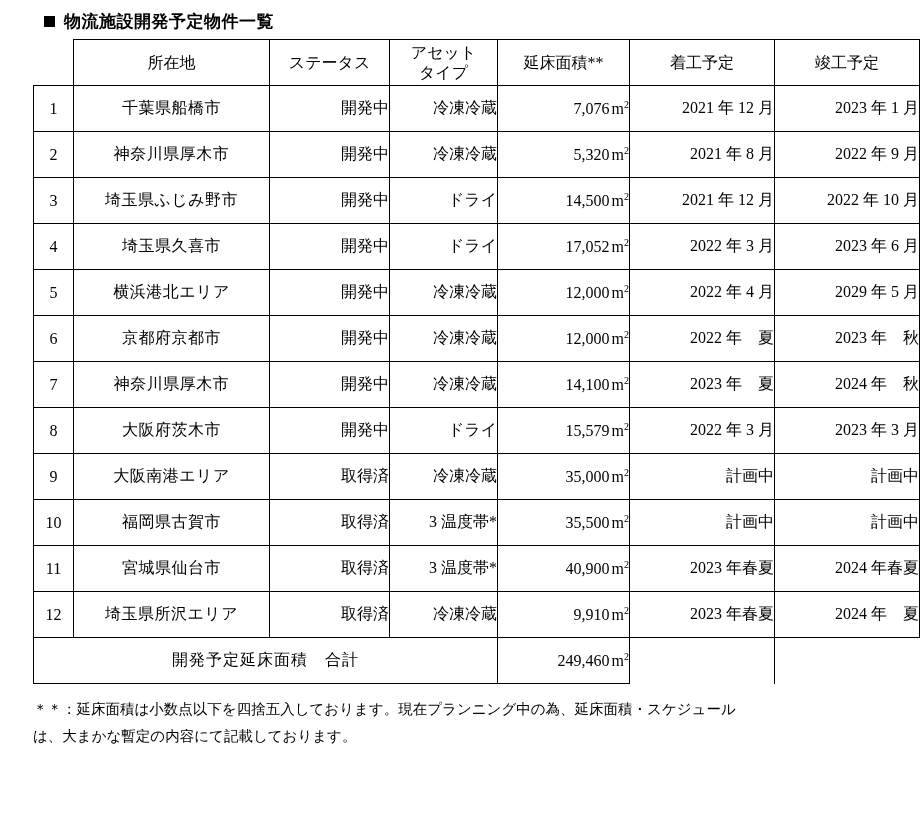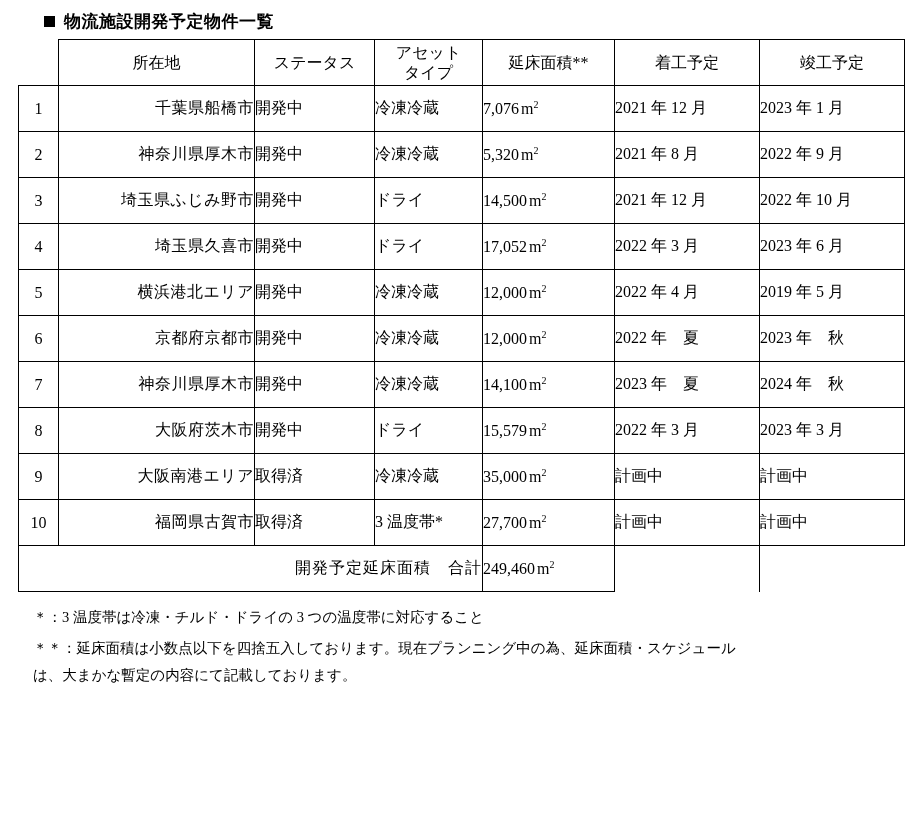--- a/index.html
+++ b/index.html
@@ -36,21 +36,21 @@
     display: inline-block;
   }
   .title-text {
     font-size: 17px;
     font-weight: bold;
     letter-spacing: 0.5px;
   }
   
   table.main {
     border-collapse: collapse;
-    margin-left: 2px;
+    margin-left: 17px;
     width: 886px;
     table-layout: fixed;
   }
   table.main td, table.main th {
     border: 1px solid #000;
     font-weight: normal;
     font-size: 16px;
     padding: 0;
     height: 45px;
     vertical-align: middle;
@@ -67,31 +67,31 @@
   thead td {
     height: 55px;
     text-align: center;
     line-height: 1.25;
   }
   .hdr-noborder {
     border-left: none !important;
     border-top: none !important;
     border-bottom: 1px solid #000 !important;
   }
-  td.center { text-align: left; }
+  td.center { text-align: right; }
   td.no-cell { text-align: center; font-size: 15.5px; }
-  td.loc-cell { text-align: right; letter-spacing: 0.5px; }
-  td.area-cell { padding-right: 11px; white-space: nowrap; }
+  td.loc-cell { text-align: center; letter-spacing: 0.5px; }
+  td.area-cell { text-align: right; padding-right: 11px; white-space: nowrap; }
   sup.sq { font-size: 10px; vertical-align: super; }
   .unit { margin-left: 2px; }
   .total-row td {
     height: 46px;
   }
   td.total-label {
-    text-align: right;
+    text-align: center;
     letter-spacing: 1px;
   }
   td.blank-right {
     border-right: none !important;
     border-top: none !important;
     border-bottom: none !important;
   }
   
   .notes {
     margin-left: 17px;
@@ -175,21 +175,21 @@
           <td class="center">2022 年 3 月</td>
           <td class="center">2023 年 6 月</td>
         </tr>
         <tr>
           <td class="no-cell">5</td>
           <td class="loc-cell">横浜港北エリア</td>
           <td class="center">開発中</td>
           <td class="center">冷凍冷蔵</td>
           <td class="area-cell"><span>12,000</span><span class="unit">m</span><sup class="sq">2</sup></td>
           <td class="center">2022 年 4 月</td>
-          <td class="center">2019 年 5 月</td>
+          <td class="center">2029 年 5 月</td>
         </tr>
         <tr>
           <td class="no-cell">6</td>
           <td class="loc-cell">京都府京都市</td>
           <td class="center">開発中</td>
           <td class="center">冷凍冷蔵</td>
           <td class="area-cell"><span>12,000</span><span class="unit">m</span><sup class="sq">2</sup></td>
           <td class="center">2022 年　夏</td>
           <td class="center">2023 年　秋</td>
         </tr>
@@ -218,35 +218,52 @@
           <td class="center">冷凍冷蔵</td>
           <td class="area-cell"><span>35,000</span><span class="unit">m</span><sup class="sq">2</sup></td>
           <td class="center">計画中</td>
           <td class="center">計画中</td>
         </tr>
         <tr>
           <td class="no-cell">10</td>
           <td class="loc-cell">福岡県古賀市</td>
           <td class="center">取得済</td>
           <td class="center">3 温度帯*</td>
-          <td class="area-cell"><span>27,700</span><span class="unit">m</span><sup class="sq">2</sup></td>
-          <td class="center">計画中</td>
-          <td class="center">計画中</td>
+          <td class="area-cell"><span>35,500</span><span class="unit">m</span><sup class="sq">2</sup></td>
+          <td class="center">計画中</td>
+          <td class="center">計画中</td>
+        </tr>
+        <tr>
+          <td class="no-cell">11</td>
+          <td class="loc-cell">宮城県仙台市</td>
+          <td class="center">取得済</td>
+          <td class="center">3 温度帯*</td>
+          <td class="area-cell"><span>40,900</span><span class="unit">m</span><sup class="sq">2</sup></td>
+          <td class="center">2023 年春夏</td>
+          <td class="center">2024 年春夏</td>
+        </tr>
+        <tr>
+          <td class="no-cell">12</td>
+          <td class="loc-cell">埼玉県所沢エリア</td>
+          <td class="center">取得済</td>
+          <td class="center">冷凍冷蔵</td>
+          <td class="area-cell"><span>9,910</span><span class="unit">m</span><sup class="sq">2</sup></td>
+          <td class="center">2023 年春夏</td>
+          <td class="center">2024 年　夏</td>
         </tr>
       </tbody>
     <tfoot>
       <tr class="total-row">
         <td class="total-label" colspan="4">開発予定延床面積　合計</td>
         <td class="area-cell">
           <span>249,460</span><span class="unit">m</span><sup class="sq">2</sup>
         </td>
         <td class="blank-right"></td>
         <td class="blank-right"></td>
       </tr>
     </tfoot>
   </table>
 
   <div class="notes">
-    <p>＊：3 温度帯は冷凍・チルド・ドライの 3 つの温度帯に対応すること</p>
     <p>＊＊：延床面積は小数点以下を四捨五入しております。現在プランニング中の為、延床面積・スケジュールは、大まかな暫定の内容にて記載しております。</p>
   </div>
 
 </div>
 
 </body></html>

